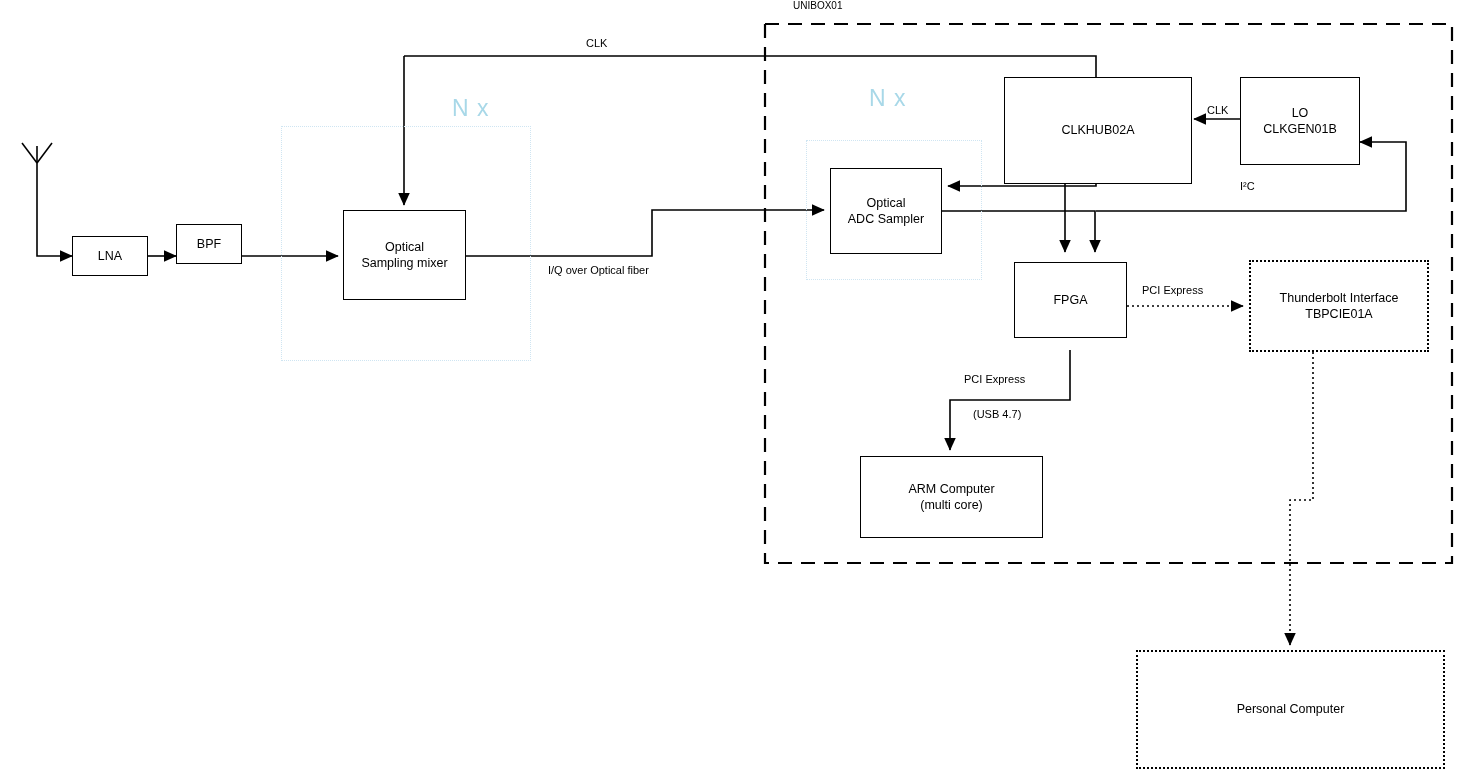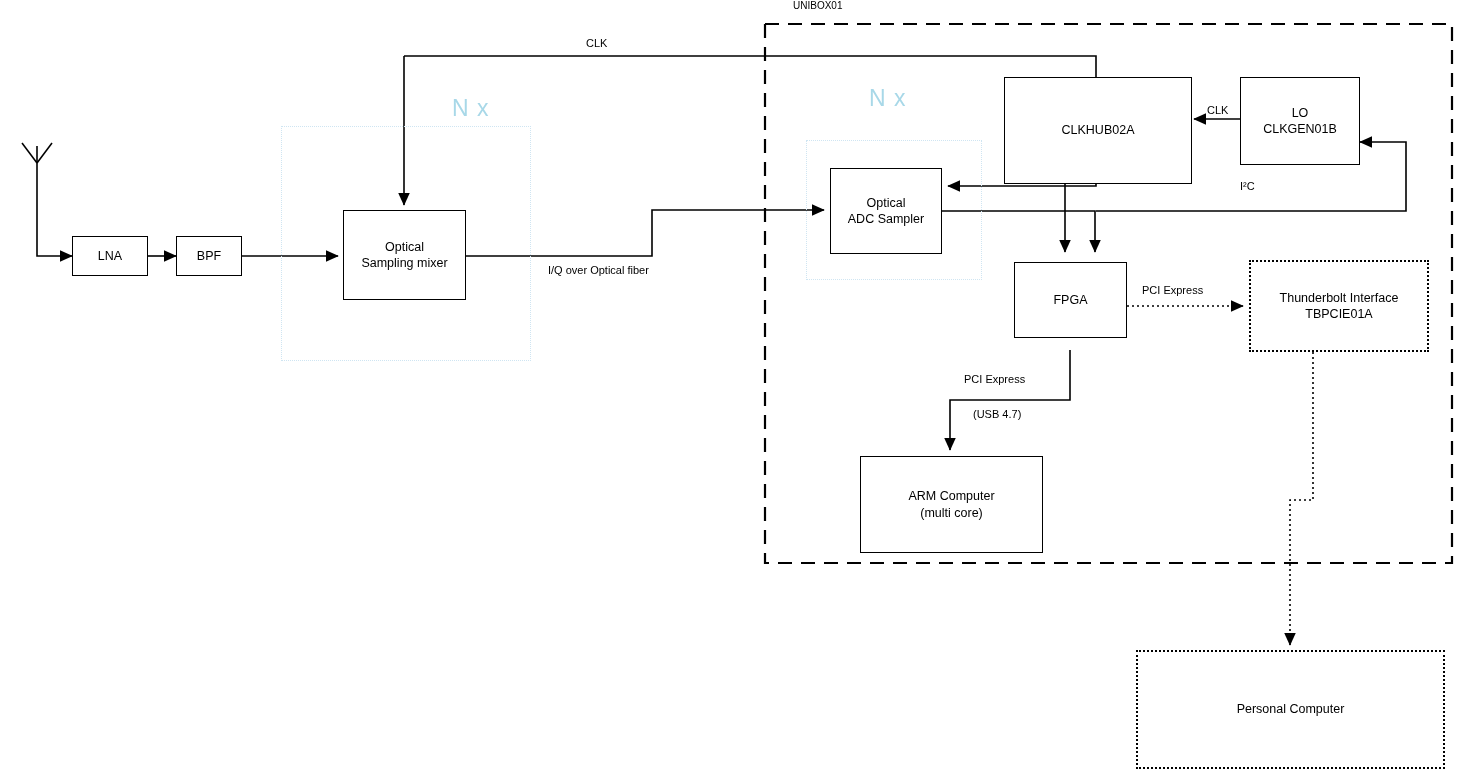--- a/index.html
+++ b/index.html
@@ -128,39 +128,39 @@
   <div class="group" style="left:281px; top:126px; width:250px; height:235px;"></div>
   <div class="nx-label" style="left:452px; top:95px;">N x</div>
 
   <div class="group" style="left:806px; top:140px; width:176px; height:140px;"></div>
   <div class="nx-label" style="left:869px; top:85px;">N x</div>
 
   <div class="unibox-label" style="left:793px; top:0px;">UNIBOX01</div>
 
   <div class="box" style="left:72px; top:236px; width:76px; height:40px;">LNA</div>
 
-  <div class="box" style="left:176px; top:236px; width:66px; height:40px;text-align:right;">BPF</div>
+  <div class="box" style="left:176px; top:224px; width:66px; height:40px;text-align:right;">BPF</div>
 
   <div class="box" style="left:343px; top:210px; width:123px; height:90px;">Optical
 Sampling mixer</div>
 
   <div class="box" style="left:830px; top:168px; width:112px; height:86px;">Optical
 ADC Sampler</div>
 
   <div class="box" style="left:1004px; top:77px; width:188px; height:107px;">CLKHUB02A</div>
 
   <div class="box" style="left:1240px; top:77px; width:120px; height:88px;">LO
 CLKGEN01B</div>
 
   <div class="box" style="left:1014px; top:262px; width:113px; height:76px;">FPGA</div>
 
   <div class="box dotted" style="left:1249px; top:260px; width:180px; height:92px;">Thunderbolt Interface
 TBPCIE01A</div>
 
-  <div class="box" style="left:860px; top:456px; width:183px; height:97px;">ARM Computer
+  <div class="box" style="left:860px; top:456px; width:183px; height:82px;">ARM Computer
 (multi core)</div>
 
   <div class="box dotted" style="left:1136px; top:650px; width:309px; height:119px;">Personal Computer</div>
 
   <div class="edge-label" style="left:586px; top:37px;">CLK</div>
 
   <div class="edge-label" style="left:1207px; top:104px;">CLK</div>
 
   <div class="edge-label" style="left:1240px; top:180px;">I²C</div>
 

